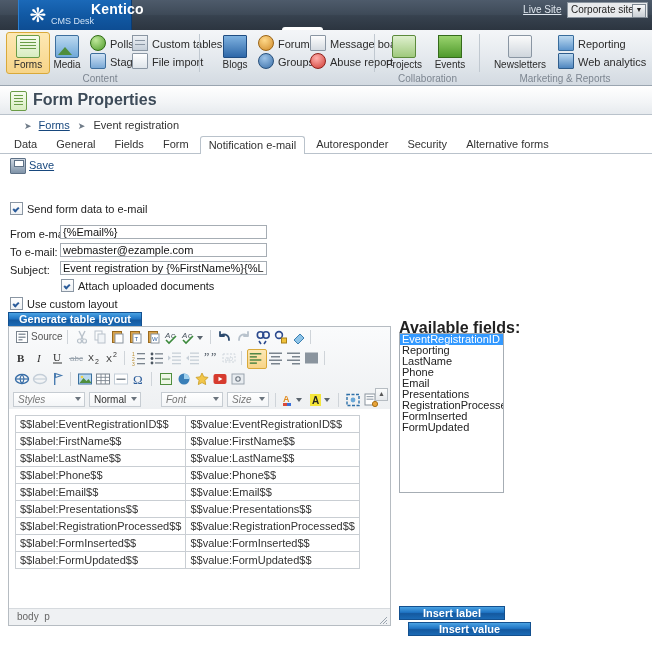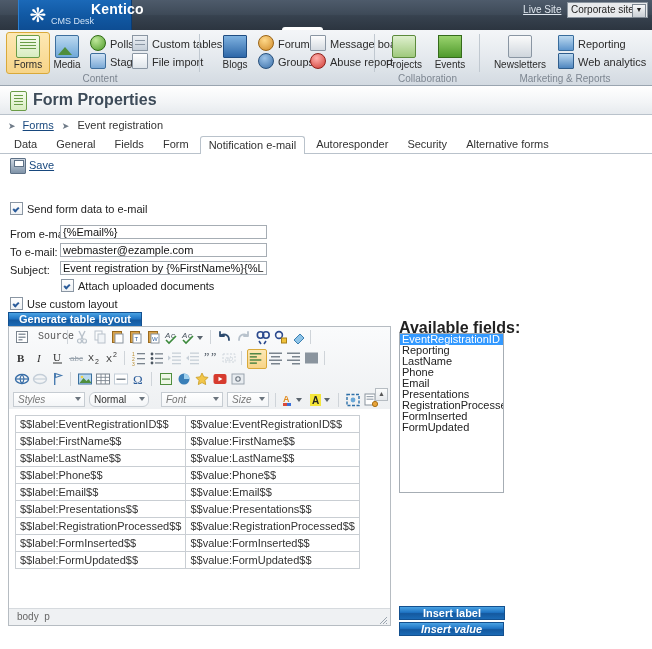--- a/index.html
+++ b/index.html
@@ -59,21 +59,21 @@
   .ic-events{background:linear-gradient(to bottom,#9ad36e,#4f9a2c);border:1px solid #356b1b;}
   .ic-news{background:linear-gradient(to bottom,#fbfbfb,#cfd6dd);border:1px solid #8a96a3;border-radius:2px;}
   .ic-report{background:linear-gradient(to bottom,#bcd9f0,#5f96cd);border:1px solid #386c9c;border-radius:1px;}
   .ic-webana{background:linear-gradient(to bottom,#bcd9f0,#4f86bf);border:1px solid #2f5d8c;border-radius:1px;}
   
   .pagehdr{position:relative;height:28px;background:linear-gradient(to bottom,#ffffff 0%,#f2f4f6 60%,#e6eaee 100%);
     border-bottom:1px solid #b9c2cb;}
   .pagehdr .pic{position:absolute;left:10px;top:5px;width:15px;height:18px;}
   .pagehdr .ptitle{position:absolute;left:33px;top:5px;font-size:16px;color:#3d4b59;font-weight:bold;}
   
-  .crumbs{position:relative;height:20px;line-height:20px;padding-left:8px;font-size:11px;color:#333;background:#fff;}
+  .crumbs{position:relative;height:20px;line-height:20px;padding-left:24px;font-size:11px;color:#333;background:#fff;}
   .crumbs .arr{color:#6f7b88;margin-right:4px;font-size:9px;}
   .crumbs a{color:#17477d;text-decoration:underline;}
   .crumbs .sep2{color:#6f7b88;margin:0 5px;font-size:9px;}
   
   .tabs{position:relative;height:18px;border-bottom:1px solid #b9c2cb;background:#fff;padding-left:6px;}
   .tabs .tab{display:inline-block;height:17px;line-height:17px;padding:0 8px;font-size:11px;color:#333;cursor:pointer;}
   .tabs .tab.active{background:#fff;border:1px solid #b9c2cb;border-bottom:1px solid #fff;border-radius:3px 3px 0 0;
     position:relative;top:1px;}
   
   .savebar{position:relative;height:24px;background:#fff;}
@@ -287,21 +287,21 @@
 
     <div class="trow" style="height:21px;">
       <div class="tbtn" style="left:4px;">
         <svg width="18" height="18" viewBox="0 0 18 18">
             <rect x="3.5" y="3.5" width="11" height="11" fill="#fff" stroke="#7a848e"></rect>
             <rect x="5.5" y="5.5" width="7" height="1.5" fill="#8e98a2"></rect>
             <rect x="5.5" y="8.5" width="7" height="1.5" fill="#8e98a2"></rect>
             <rect x="5.5" y="11" width="4" height="1.5" fill="#8e98a2"></rect>
           </svg>
       </div>
-      <div class="tlabel" style="left:29px;font-family:Liberation Mono, monospace;">Source</div>
+      <div class="tlabel" style="left:22px;">Source</div>
       <div class="tsep" style="left:58px;"></div>
       <div class="tbtn" style="left:64px;">
         <svg width="18" height="18" viewBox="0 0 18 18">
             <path d="M6 3 L10 11 M12 3 L8 11" stroke="#b9c2cb" stroke-width="1.4" fill="none"></path>
             <circle cx="6.5" cy="13" r="2" fill="none" stroke="#b9c2cb" stroke-width="1.2"></circle>
             <circle cx="11.5" cy="13" r="2" fill="none" stroke="#b9c2cb" stroke-width="1.2"></circle>
           </svg>
       </div>
       <div class="tbtn" style="left:82px;">
         <svg width="18" height="18" viewBox="0 0 18 18">
@@ -569,21 +569,21 @@
             <rect x="3" y="4" width="12" height="10" fill="#e8ecf0" stroke="#9aa4ae"></rect>
             <circle cx="9" cy="9" r="2.2" fill="none" stroke="#6a747e" stroke-width="1.1"></circle>
           </svg>
       </div>
     </div>
 
     <div class="trow" style="height:19px;">
       <div class="tsel" style="left:4px;width:72px;">
         <span>Styles</span><span class="dn"></span>
       </div>
-      <div class="tsel nonitalic" style="left:80px;width:60px;border-radius:6px;">
+      <div class="tsel nonitalic" style="left:80px;width:52px;">
         <span>Normal</span><span class="dn"></span>
       </div>
       <div class="tsel" style="left:152px;width:62px;">
         <span>Font</span><span class="dn"></span>
       </div>
       <div class="tsel" style="left:218px;width:42px;">
         <span>Size</span><span class="dn"></span>
       </div>
       <div class="tsep" style="left:266px;"></div>
       <div class="tbtn" style="left:272px;width:24px;">
@@ -682,13 +682,13 @@
   <div class="li">LastName</div>
   <div class="li">Phone</div>
   <div class="li">Email</div>
   <div class="li">Presentations</div>
   <div class="li">RegistrationProcessed</div>
   <div class="li">FormInserted</div>
   <div class="li">FormUpdated</div>
 </div>
 
 <div class="bluebtn" style="left:399px;top:606px;width:106px;height:14px;line-height:12px;">Insert label</div>
-<div class="bluebtn" style="left:399px;top:622px;width:105px;height:14px;line-height:12px;font-style:italic;">Insert value</div>
+<div class="bluebtn" style="left:408px;top:622px;width:123px;height:14px;line-height:12px;">Insert value</div>
 
 </body></html>

